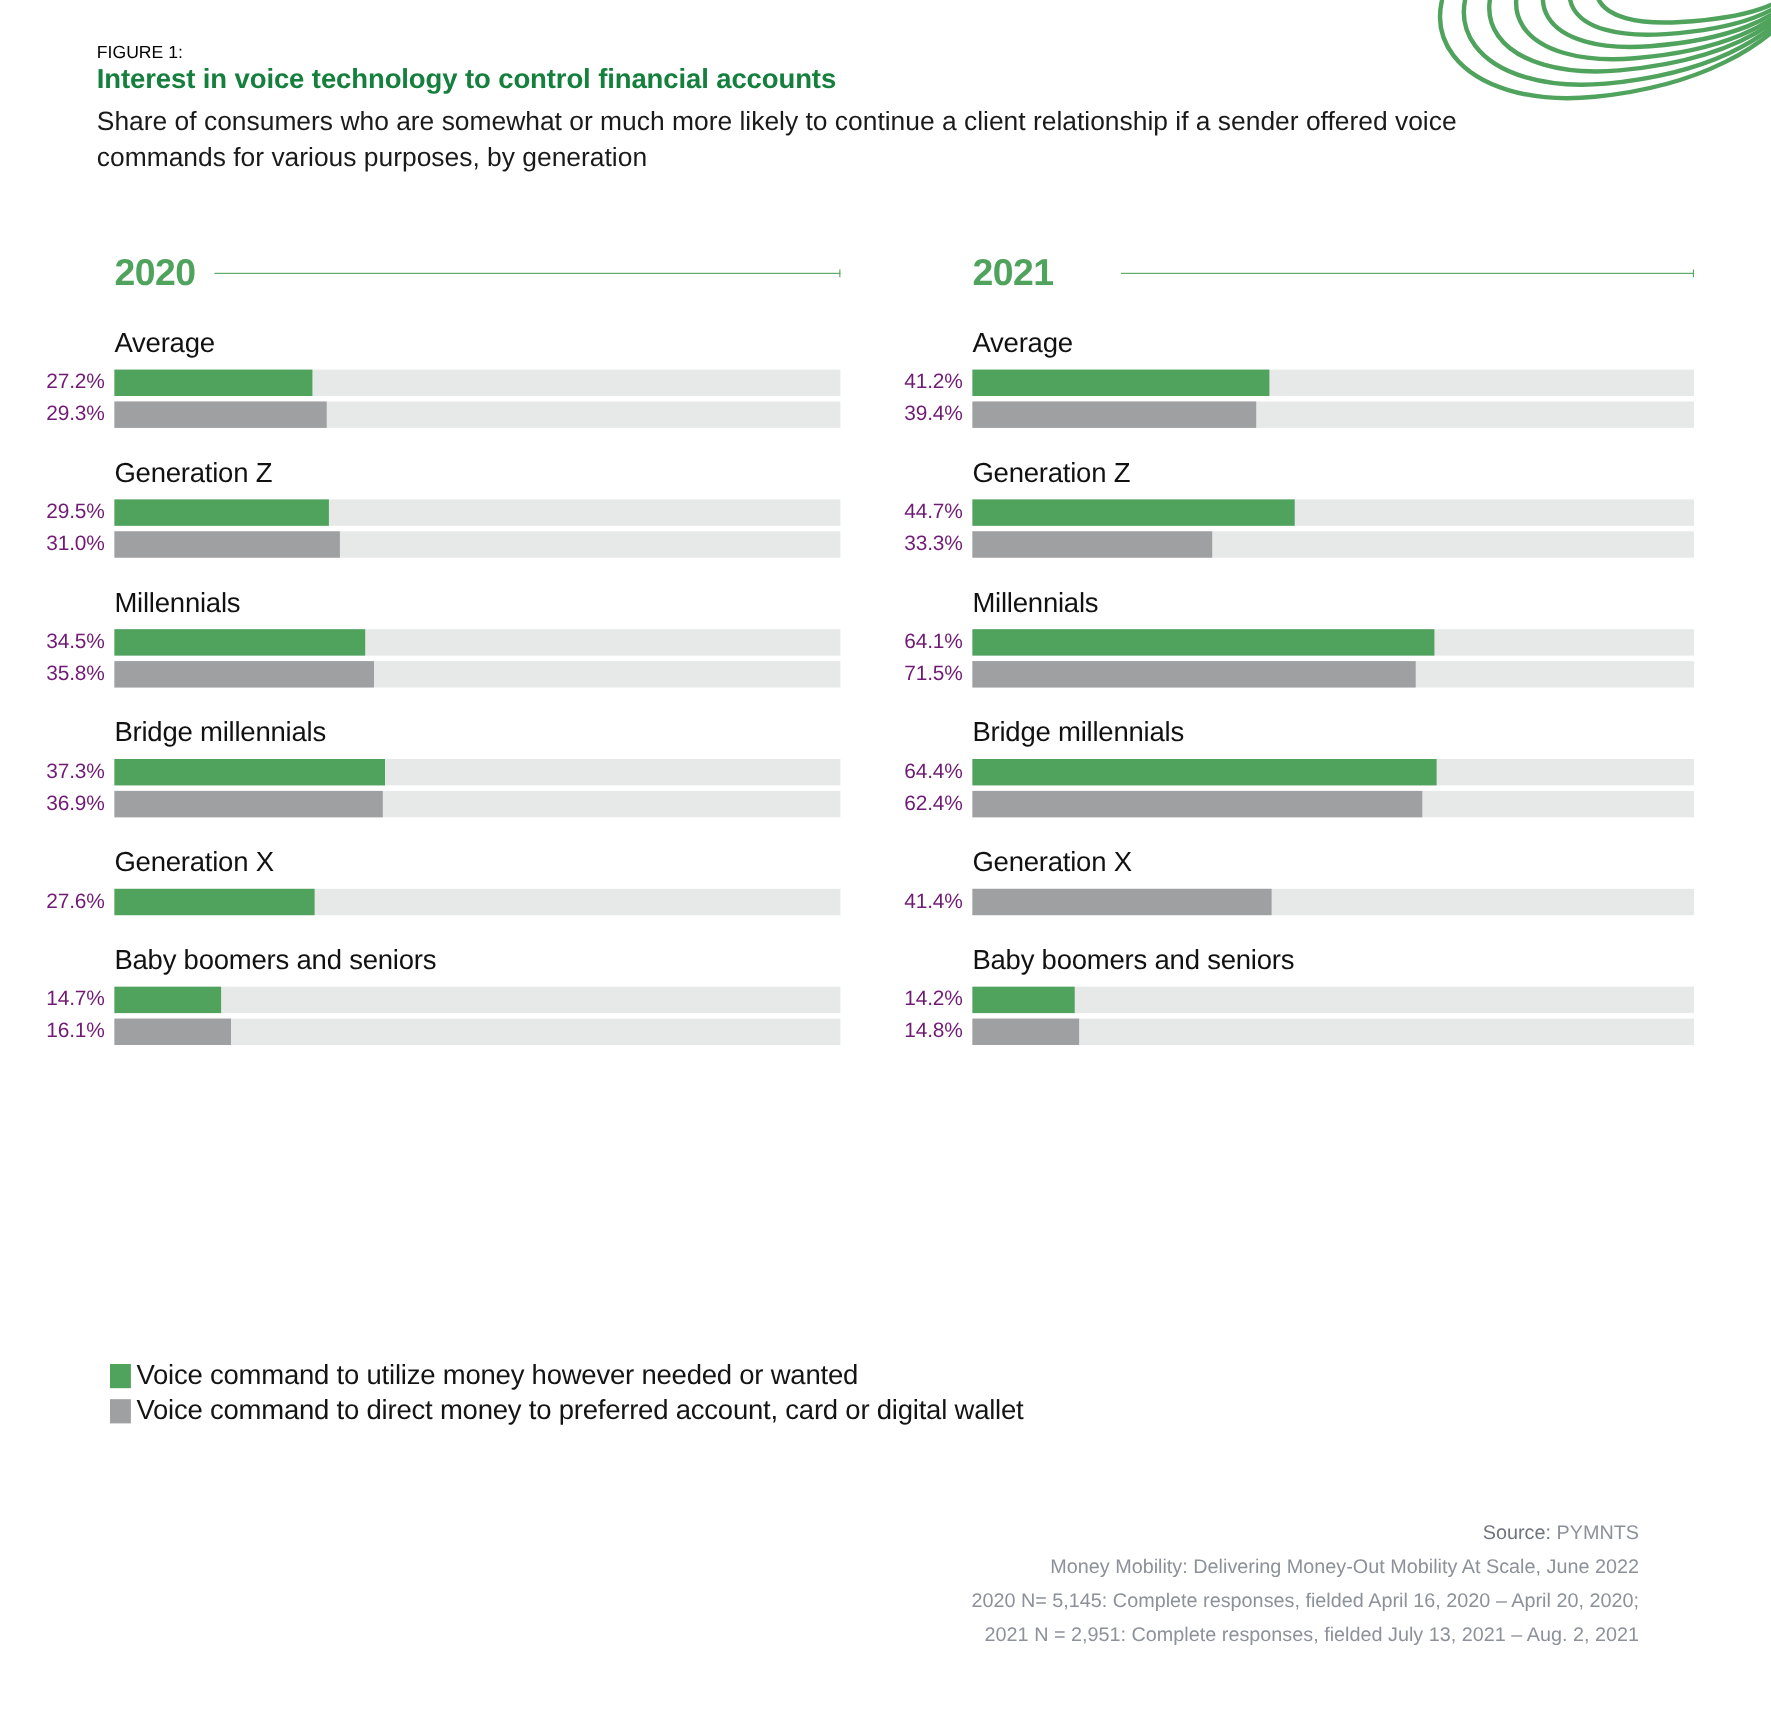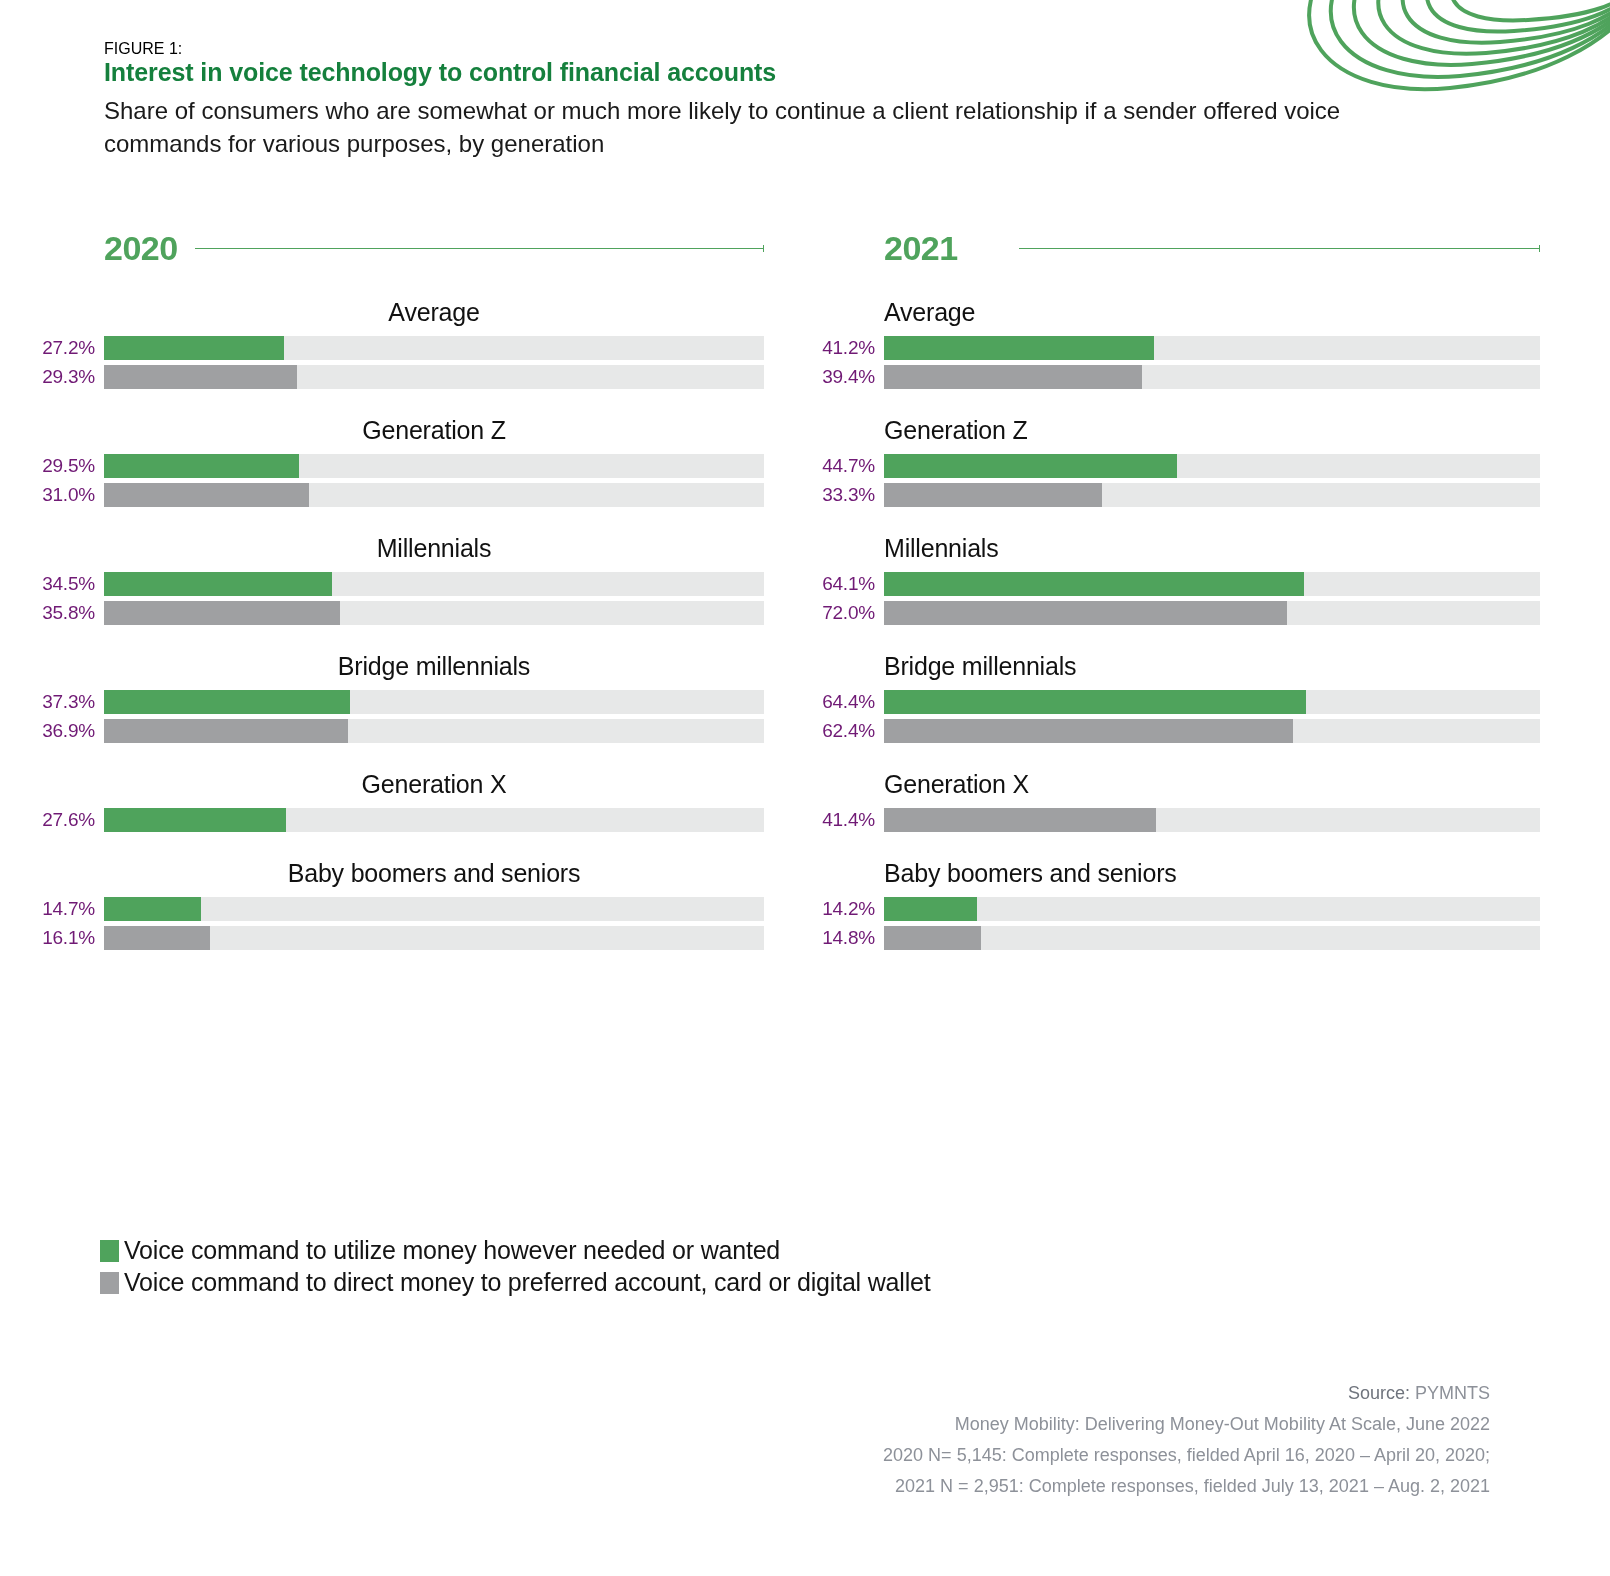--- a/index.html
+++ b/index.html
@@ -17,21 +17,21 @@
   .deco-arcs {
     position: absolute;
     top: 0;
     right: 0;
     width: 360px;
     height: 115px;
     pointer-events: none;
   }
 
   
-  .header { position: absolute; left: 104px; top: 40px; width: 1400px; }
+  .header { position: absolute; left: 88px; top: 40px; width: 1400px; }
 
   .chart-title {
     font-size: 25px;
     font-weight: bold;
     color: #15803d;
     letter-spacing: -0.1px;
   }
 
   .chart-subtitle {
     margin-top: 7px;
@@ -44,21 +44,21 @@
 
   
   .panels {
     position: absolute;
     left: 0;
     top: 225px;
     width: 1610px;
   }
 
   .panel { position: absolute; top: 0; }
-  .panel-2020 { left: 24px;  width: 740px; text-align: center; }
+  .panel-2020 { left: 24px;  width: 740px; }
   .panel-2021 { left: 800px; width: 740px; }
 
   .year-row {
     display: flex;
     align-items: center;
     height: 46px;
     padding-left: 80px;
   }
   .panel-2021 .year-row { padding-left: 84px; gap: 44px; }
 
@@ -323,21 +323,21 @@
 
     <div class="group">
       <div class="group-label">Millennials</div>
       <div class="bar-line">
         <span class="bar-value">64.1%</span>
         <div class="bar-track">
           <div class="bar-fill fill-green" style="width: 64.1%;"></div>
         </div>
       </div>
       <div class="bar-line">
-        <span class="bar-value">72.0%</span>
+        <span class="bar-value">71.5%</span>
         <div class="bar-track">
           <div class="bar-fill fill-gray" style="width: 61.5%;"></div>
         </div>
       </div>
     </div>
 
     <div class="group">
       <div class="group-label">Bridge millennials</div>
       <div class="bar-line">
         <span class="bar-value">64.4%</span>

